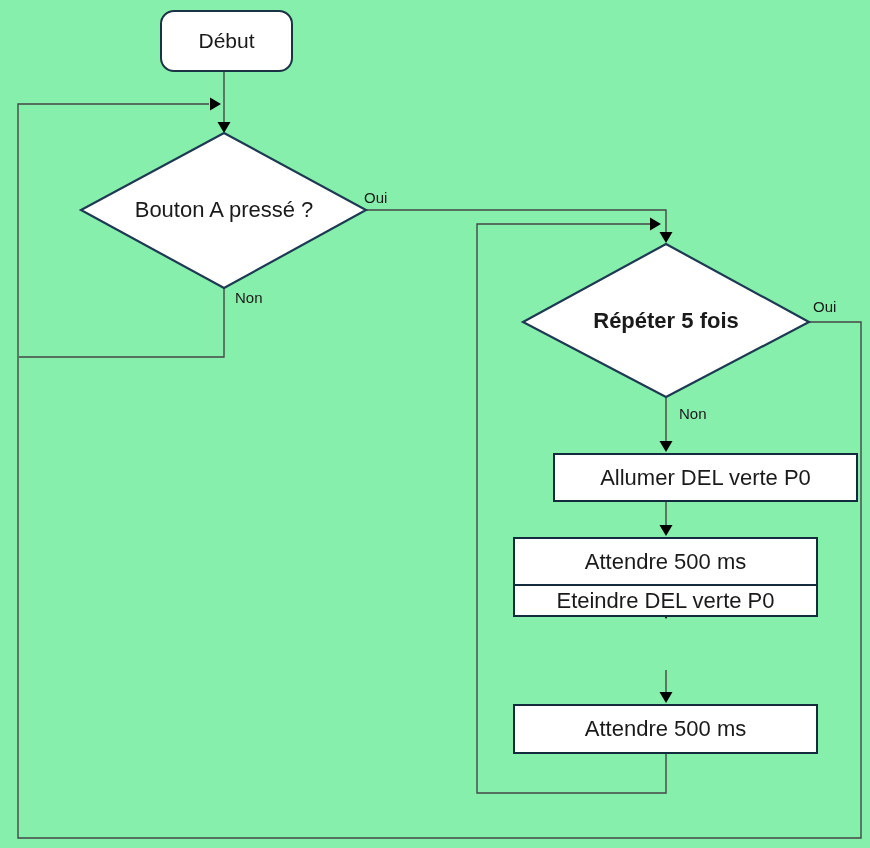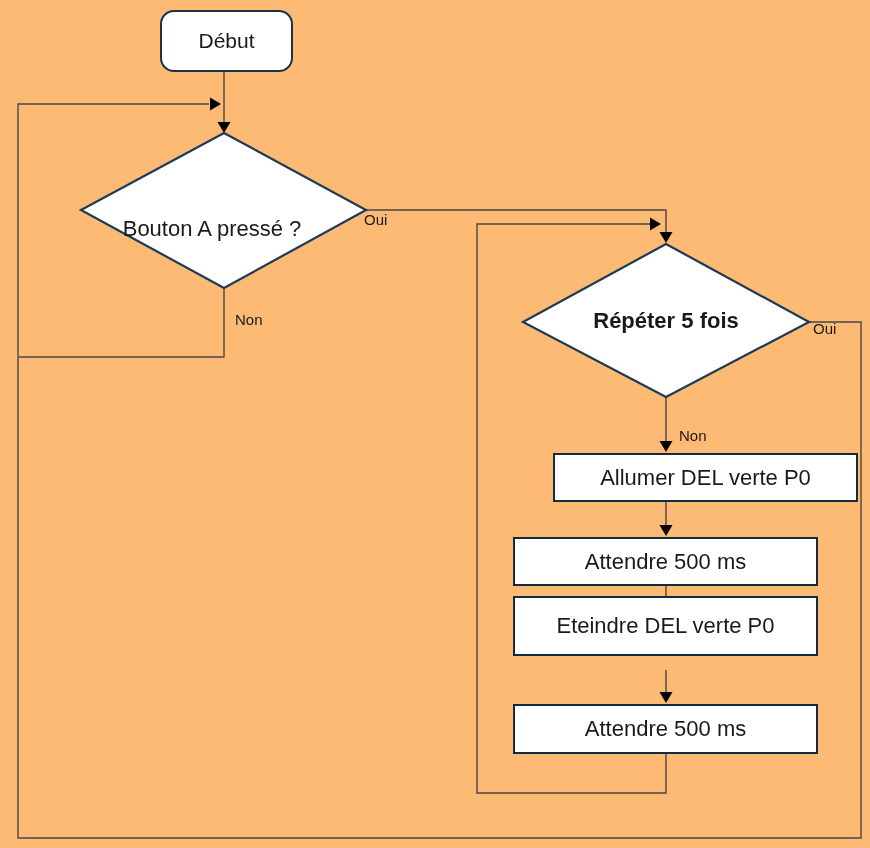--- a/index.html
+++ b/index.html
@@ -1,20 +1,20 @@
 <!DOCTYPE html>
 <html style="--terminator-border: #1b3345; --decision-border: #1d3a52; --process-border: #122c3e; --connector: #474747; --arrowhead: #000000; --text: #1a1a1a;"><head>
 <meta charset="utf-8">
 <style>
   html, body { margin: 0; padding: 0; background: #ffffff; }
   .canvas {
     position: relative;
     width: 870px;
     height: 848px;
-    background: #fdba74;
+    background: #86efac;
     font-family: "Liberation Sans", sans-serif;
     color: var(--text, #1a1a1a);
     overflow: hidden;
   }
   svg.layer {
     position: absolute;
     left: 0; top: 0;
     width: 870px; height: 848px;
     z-index: 1;
   }
@@ -63,21 +63,20 @@
     font-size: 22px;
     line-height: 26px;
     white-space: nowrap;
   }
   .edge-label {
     position: absolute;
     z-index: 2;
     font-size: 15px;
     line-height: 17px;
     white-space: nowrap;
-    margin-top: 22px;
   }
 </style>
 </head>
 <body>
 
 <div class="canvas">
 
   <svg class="layer" viewBox="0 0 870 848" xmlns="http://www.w3.org/2000/svg">
 
     <path class="conn" d="M 224 72 V 123"></path>
@@ -107,26 +106,26 @@
     <polygon class="arrow" points="659.5,692 672.5,692 666,703"></polygon>
 
     <polygon class="diamond" points="224,133 366,210 224,288 81,210"></polygon>
     <polygon class="diamond" points="666,244 809,322 666,397 523,322"></polygon>
   </svg>
 
   <div class="node start">
     <span>Début</span>
   </div>
 
-  <div class="dlabel" style="left:70px; top:197px; width:284px;margin-top:19px;">Bouton A pressé ?</div>
+  <div class="dlabel" style="left:82px; top:197px; width:284px;">Bouton A pressé ?</div>
   <div class="edge-label" style="left:364px; top:189px;">Oui</div>
   <div class="edge-label" style="left:235px; top:289px;">Non</div>
 
   <div class="dlabel" style="left:523px; top:308px; width:286px;font-weight:bold;">Répéter 5 fois</div>
   <div class="edge-label" style="left:813px; top:298px;">Oui</div>
   <div class="edge-label" style="left:679px; top:405px;">Non</div>
 
   <div class="node process" style="top:453px; height:49px;margin-left:40px;">Allumer DEL verte P0</div>
   <div class="node process" style="top:537px; height:49px;">Attendre 500 ms</div>
-  <div class="node process" style="top:596px; height:60px;text-align:right;">Eteindre DEL verte P0</div>
+  <div class="node process" style="top:584px; height:33px;text-align:right;">Eteindre DEL verte P0</div>
   <div class="node process" style="top:704px; height:50px;">Attendre 500 ms</div>
 
 </div>
 
 </body></html>

